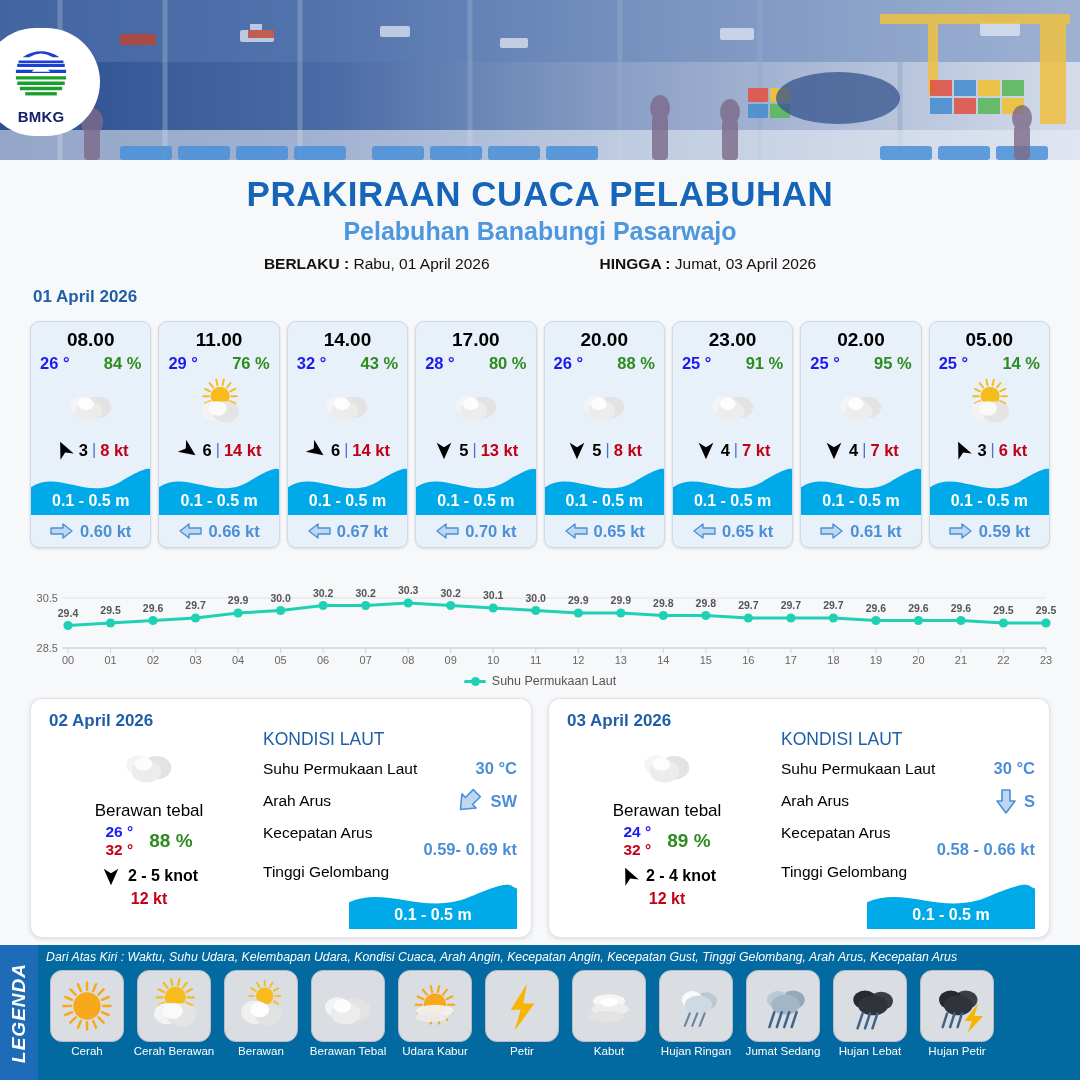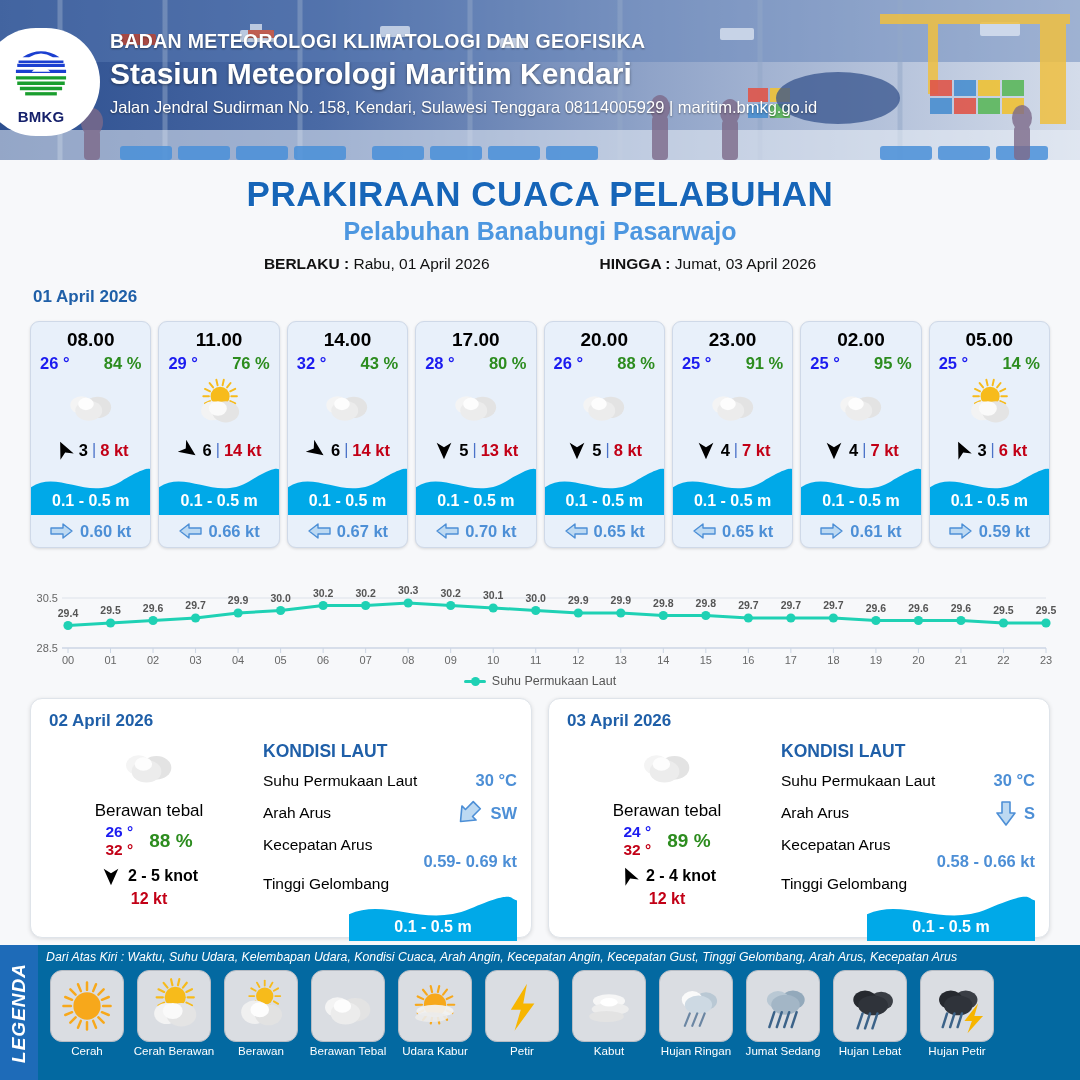--- a/index.html
+++ b/index.html
@@ -94,21 +94,21 @@
   .d-temps { display:flex; align-items:center; justify-content:center; gap:16px; margin-top:2px;}
   .d-tcol { text-align:left; }
   .d-tmin { font-size:15.5px; font-weight:bold; color:#1b1bf0; }
   .d-tmax { font-size:15.5px; font-weight:bold; color:#c20016; }
   .d-hum  { font-size:19px; font-weight:bold; color:#2c8c1e; }
   .d-wind { display:flex; align-items:center; justify-content:center; gap:6px; margin-top:6px;}
   .d-wind b { font-size:16px; color:#000; }
   .d-gust { font-size:16px; font-weight:bold; color:#c20016; margin-top:3px; }
 
   .d-right { position:absolute; left:232px; top:30px; right:14px; }
-  .d-title { font-size:17.5px; font-weight:bold; color:#1f5fa8;margin-top:12px; }
+  .d-title { font-size:17.5px; font-weight:normal; color:#1f5fa8; }
   .d-item { display:flex; justify-content:space-between; align-items:center; margin-top:9px; }
   .d-lbl { font-size:15.5px; color:#000; }
   .d-val { font-size:16.5px; font-weight:bold; color:#4d8fd6; }
   .d-cur-row { text-align:right; font-size:16.5px; font-weight:bold; color:#4d8fd6; margin-top:2px;}
   .d-wavebox { position:relative; width:168px; height:46px; margin-left:auto; margin-top:2px;}
   .d-wavebox span { position:absolute; left:0; right:0; bottom:5px; text-align:center;
                     font-size:16px; font-weight:bold; color:#fff; }
   .dir-wrap { display:flex; align-items:center; gap:6px; }
 
   
@@ -224,25 +224,20 @@
         <path d="M12 55 h76 v5 h-76 z"></path>
         <path d="M14 63 h72 v5 h-72 z"></path>
         <path d="M18 71 h64 v5 h-64 z"></path>
         <path d="M26 79 h48 v5 h-48 z"></path>
       </g>
       <ellipse cx="50" cy="48" rx="40" ry="40" fill="none" stroke="#fff" stroke-width="0"></ellipse>
     </svg>
     <div class="logo-text">BMKG</div>
   </div>
 
-  <div class="hdr-txt">
-    <div class="hdr-l1">BADAN METEOROLOGI KLIMATOLOGI DAN GEOFISIKA</div>
-    <div class="hdr-l2">Stasiun Meteorologi Maritim Kendari</div>
-    <div class="hdr-l3">Jalan Jendral Sudirman No. 158, Kendari, Sulawesi Tenggara  08114005929 | maritim.bmkg.go.id</div>
-  </div>
 </div>
 
 <div class="title-wrap">
   <div class="title-main">PRAKIRAAN CUACA PELABUHAN</div>
   <div class="title-sub">Pelabuhan Banabungi Pasarwajo</div>
   <div class="title-dates">
     <div>
       <b>BERLAKU :</b>
       <span>Rabu, 01 April 2026</span>
     </div>

